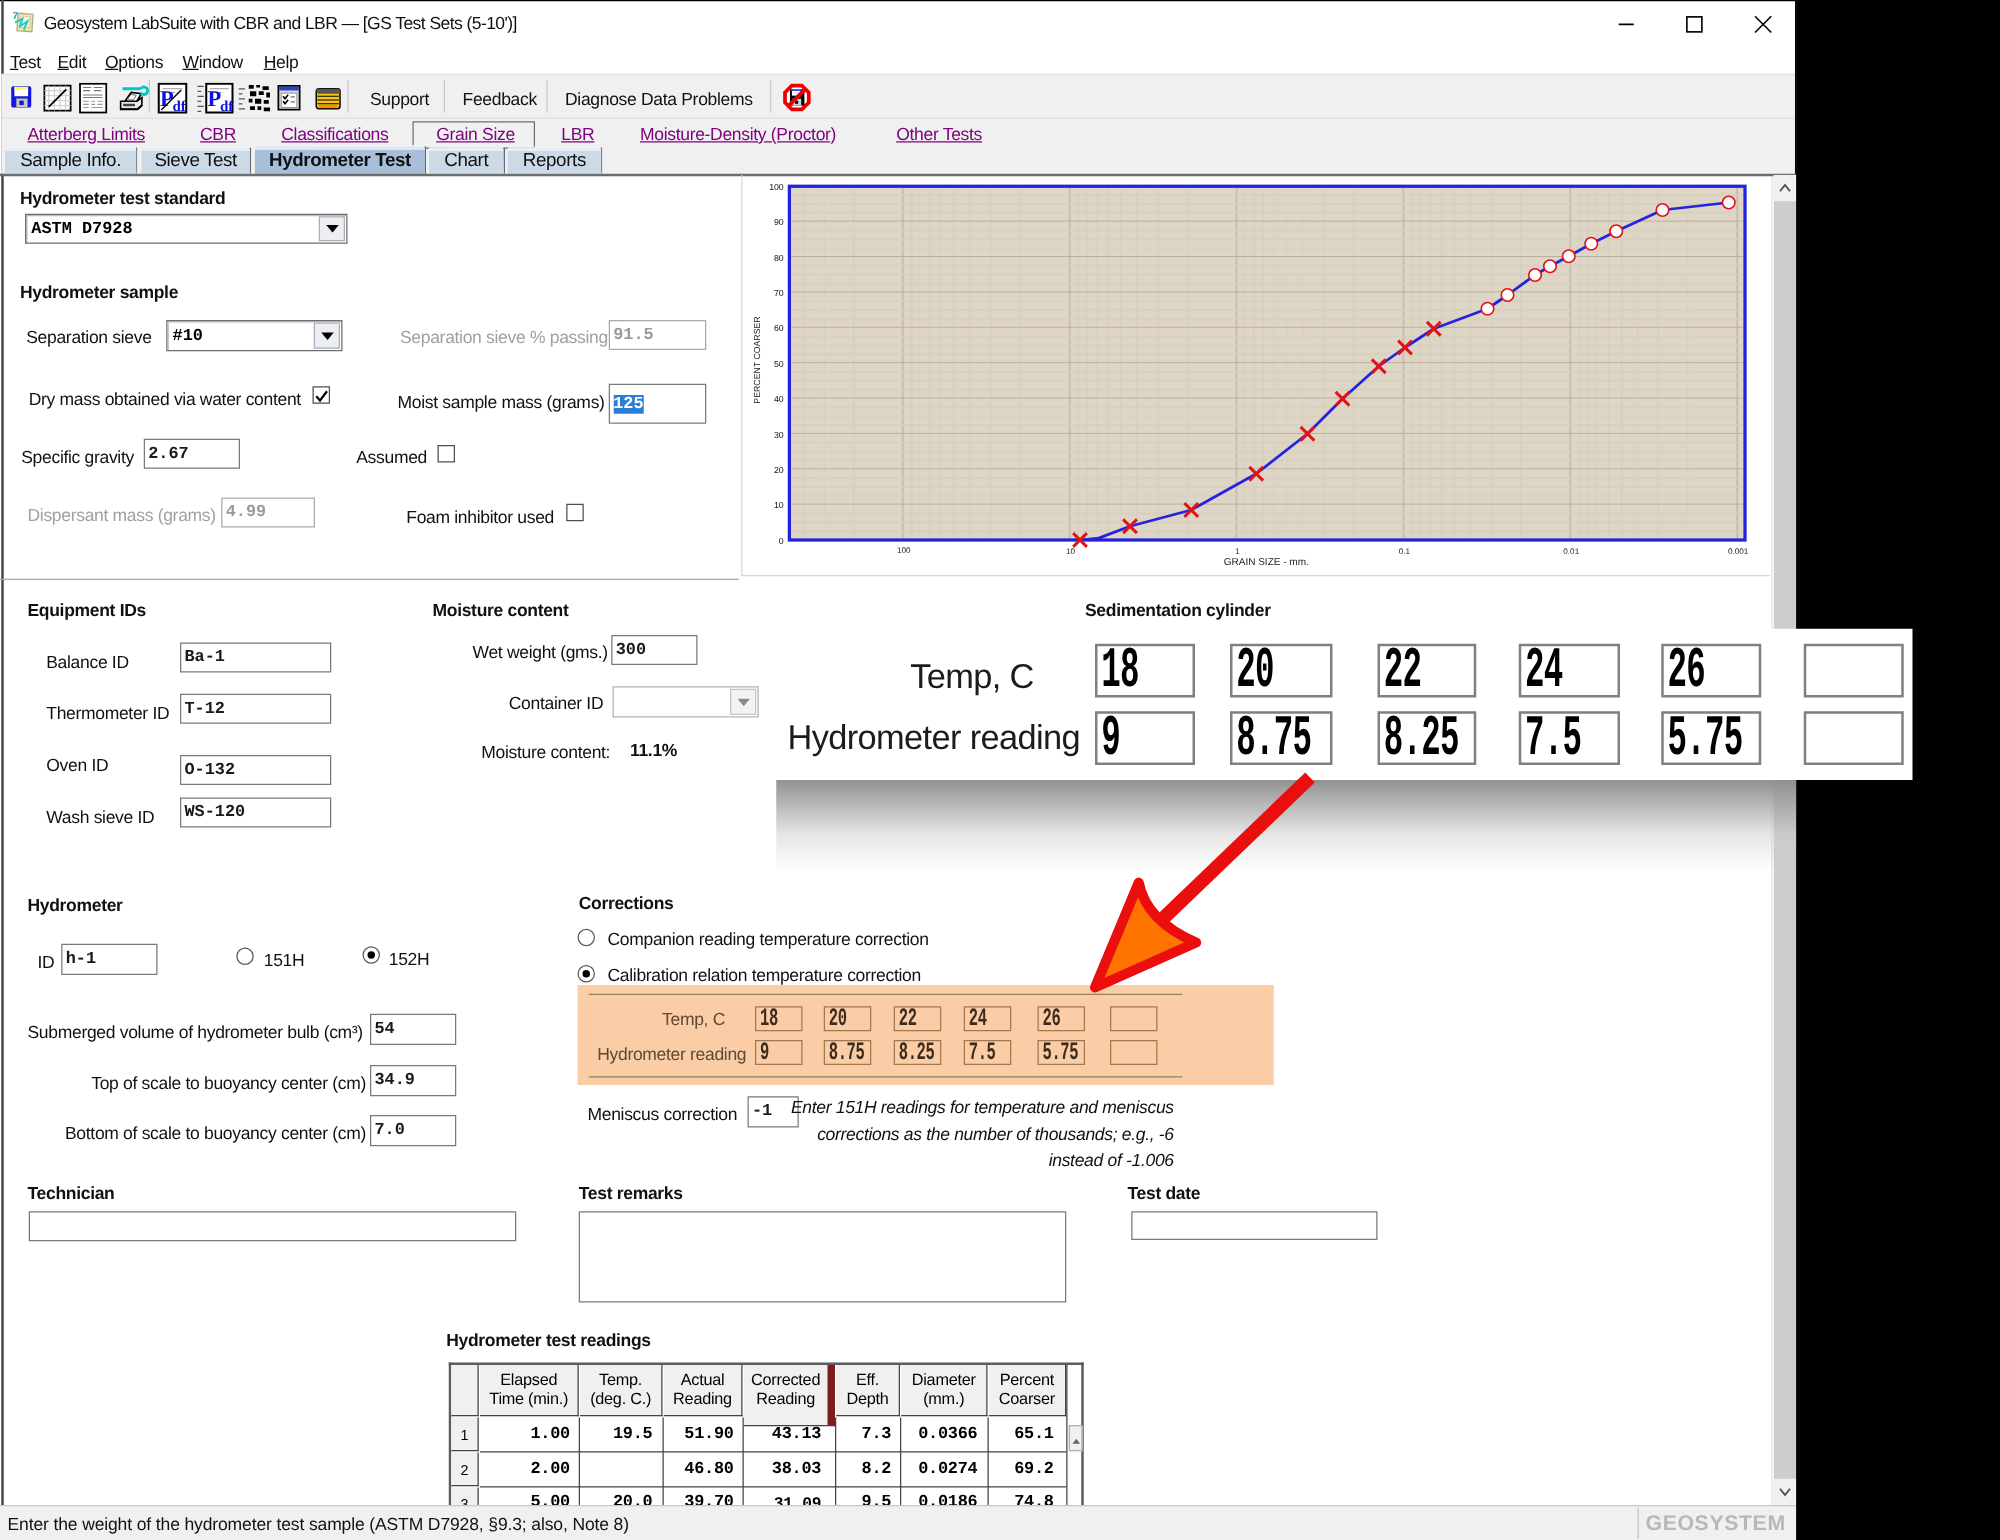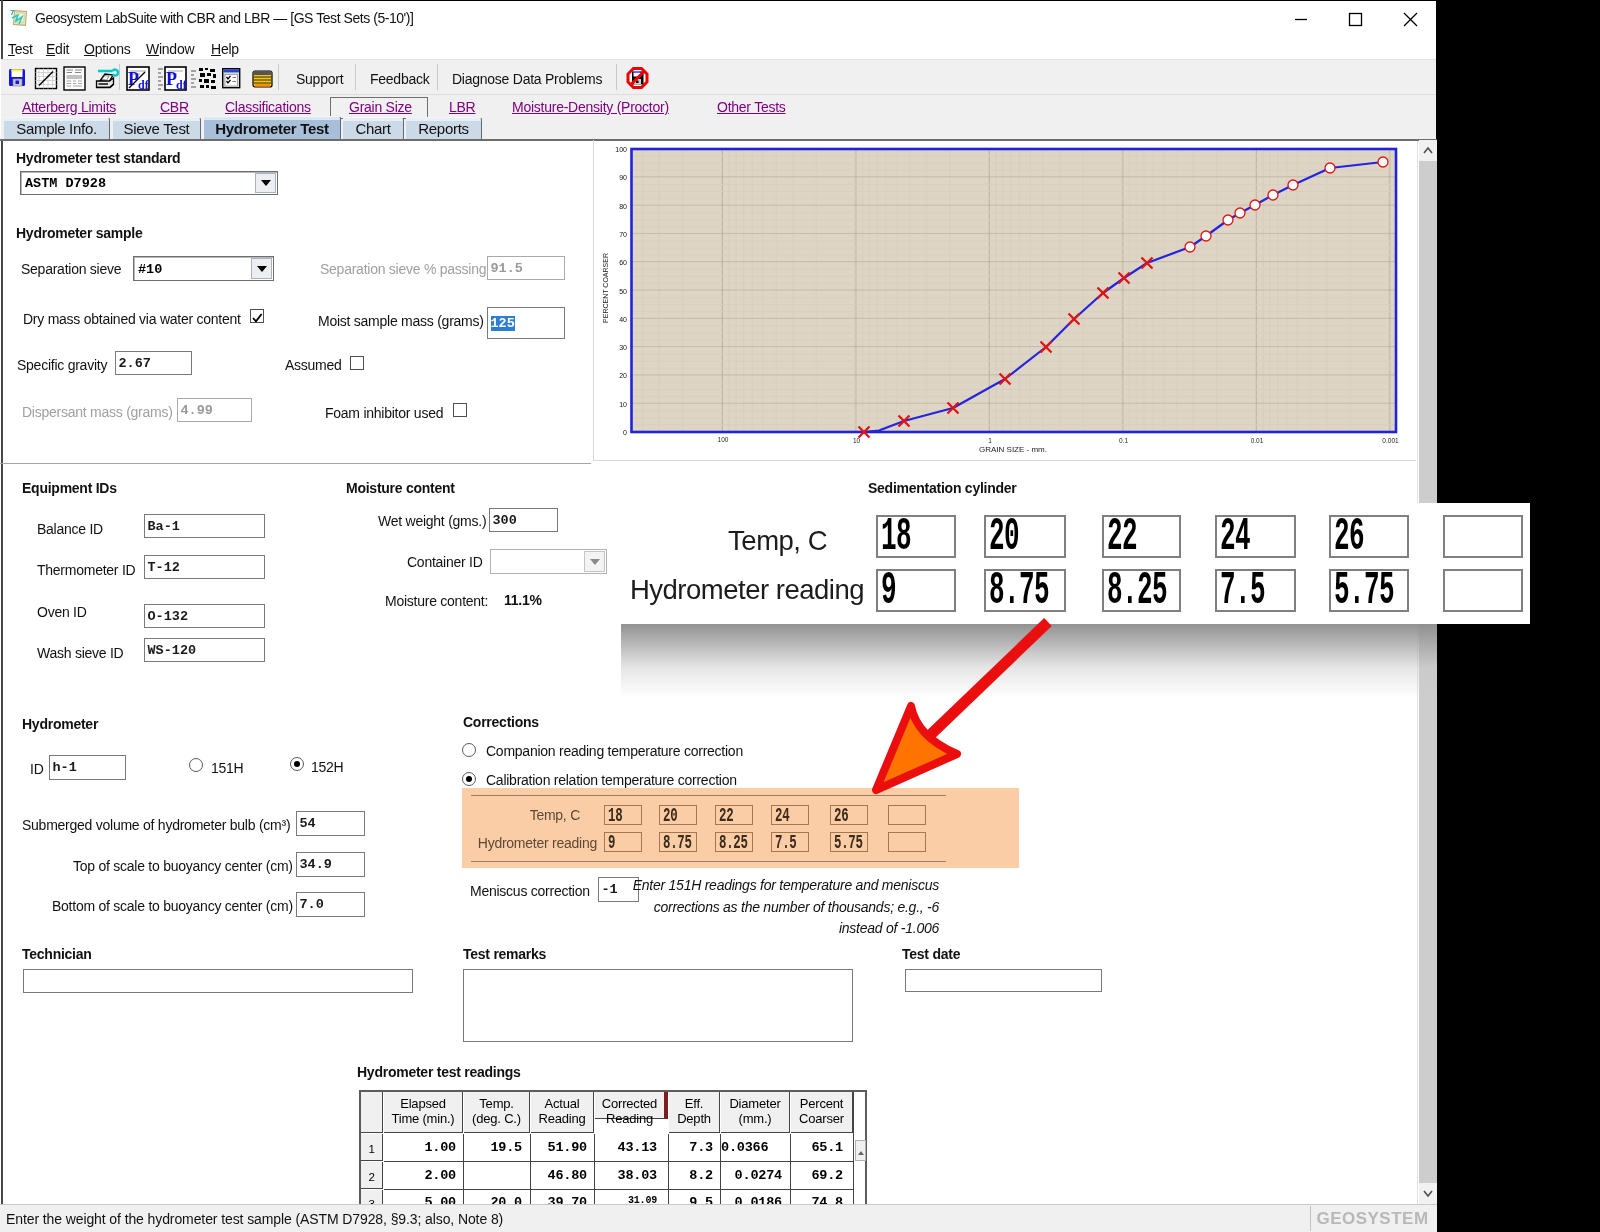--- a/index.html
+++ b/index.html
@@ -369,21 +369,21 @@
 <div class="lbl b" style="left:902px;top:946px">Test date</div>
 <div class="ab" style="left:905px;top:969px;width:197px;height:23px;border:1px solid #7a7a7a;background:#fff"></div>
 
 <div class="lbl b" style="left:357px;top:1064px">Hydrometer test readings</div>
 <div class="ab" style="left:359px;top:1090px;width:508px;height:114px;border:2px solid #5c5c5c;border-bottom:none;background:#fff;font-size:13px;letter-spacing:-0.2px">
 
  <div class="ab" style="left:0;top:0;width:22px;height:41px;background:#f0f0f0;border-right:1px solid #444;border-bottom:1px solid #444"></div>
  <div class="ab" style="left:23px;top:0;width:79px;height:41px;background:#f0f0f0;border-right:1px solid #444;border-bottom:1px solid #444;text-align:center;padding-top:4px">Elapsed<br>Time (min.)</div>
  <div class="ab" style="left:103px;top:0;width:66px;height:41px;background:#f0f0f0;border-right:1px solid #444;border-bottom:1px solid #444;text-align:center;padding-top:4px">Temp.<br>(deg. C.)</div>
  <div class="ab" style="left:170px;top:0;width:63px;height:41px;background:#f0f0f0;border-right:1px solid #444;border-bottom:1px solid #444;text-align:center;padding-top:4px">Actual<br>Reading</div>
- <div class="ab" style="left:234px;top:0;width:73px;height:27px;background:#f0f0f0;border-right:4px solid #7f1d1d;border-bottom:1px solid #444;text-align:center;padding-top:4px">Corrected<br>Reading</div>
+ <div class="ab" style="left:234px;top:0;width:73px;height:49px;background:#f0f0f0;border-right:6px solid #7f1d1d;border-bottom:1px solid #444;text-align:center;padding-top:4px">Corrected<br>Reading</div>
  <div class="ab" style="left:308px;top:0;width:51px;height:41px;background:#f0f0f0;border-right:1px solid #444;border-bottom:1px solid #444;text-align:center;padding-top:4px">Eff.<br>Depth</div>
  <div class="ab" style="left:360px;top:0;width:69px;height:41px;background:#f0f0f0;border-right:1px solid #444;border-bottom:1px solid #444;text-align:center;padding-top:4px">Diameter<br>(mm.)</div>
  <div class="ab" style="left:430px;top:0;width:62px;height:41px;background:#f0f0f0;border-right:1px solid #444;border-bottom:1px solid #444;text-align:center;padding-top:4px">Percent<br>Coarser</div>
 
  <div class="ab" style="left:0;top:42px;width:22px;height:27px;background:#f0f0f0;border-right:1px solid #444;border-bottom:1px solid #444;text-align:center;line-height:30px;font-size:11.5px">1</div>
  <div class="ab" style="left:0;top:70px;width:22px;height:27px;background:#f0f0f0;border-right:1px solid #444;border-bottom:1px solid #444;text-align:center;line-height:30px;font-size:11.5px">2</div>
  <div class="ab" style="left:0;top:98px;width:22px;height:16px;background:#f0f0f0;border-right:1px solid #444;text-align:center;line-height:28px;font-size:11.5px">3</div>
 
  <div class="ab" style="left:23px;top:69px;width:469px;height:1px;background:#444"></div>
  <div class="ab" style="left:23px;top:97px;width:469px;height:1px;background:#444"></div>
@@ -393,34 +393,34 @@
  <div class="ab" style="left:307px;top:42px;width:1px;height:72px;background:#444"></div>
  <div class="ab" style="left:359px;top:42px;width:1px;height:72px;background:#444"></div>
  <div class="ab" style="left:429px;top:42px;width:1px;height:72px;background:#444"></div>
  <div class="ab" style="left:492px;top:0px;width:1px;height:114px;background:#444"></div>
 
  <div class="mono ab" style="left:23px;top:48px;width:72px;text-align:right;font-size:13.5px">1.00</div>
  <div class="mono ab" style="left:103px;top:48px;width:58px;text-align:right;font-size:13.5px">19.5</div>
  <div class="mono ab" style="left:170px;top:48px;width:56px;text-align:right;font-size:13.5px">51.90</div>
  <div class="mono ab" style="left:234px;top:48px;width:62px;text-align:right;font-size:13.5px">43.13</div>
  <div class="mono ab" style="left:308px;top:48px;width:44px;text-align:right;font-size:13.5px">7.3</div>
- <div class="mono ab" style="left:360px;top:48px;width:61px;text-align:left;font-size:13.5px">0.0366</div>
+ <div class="mono ab" style="left:360px;top:48px;width:61px;text-align:right;font-size:13.5px">0.0366</div>
  <div class="mono ab" style="left:430px;top:48px;width:52px;text-align:right;font-size:13.5px">65.1</div>
 
  <div class="mono ab" style="left:23px;top:76px;width:72px;text-align:right;font-size:13.5px">2.00</div>
  <div class="mono ab" style="left:170px;top:76px;width:56px;text-align:right;font-size:13.5px">46.80</div>
  <div class="mono ab" style="left:234px;top:76px;width:62px;text-align:right;font-size:13.5px">38.03</div>
  <div class="mono ab" style="left:308px;top:76px;width:44px;text-align:right;font-size:13.5px">8.2</div>
  <div class="mono ab" style="left:360px;top:76px;width:61px;text-align:right;font-size:13.5px">0.0274</div>
  <div class="mono ab" style="left:430px;top:76px;width:52px;text-align:right;font-size:13.5px">69.2</div>
 
  <div class="mono ab" style="left:23px;top:103px;width:72px;text-align:right;font-size:13.5px">5.00</div>
  <div class="mono ab" style="left:103px;top:103px;width:58px;text-align:right;font-size:13.5px">20.0</div>
  <div class="mono ab" style="left:170px;top:103px;width:56px;text-align:right;font-size:13.5px">39.70</div>
- <div class="mono ab" style="left:234px;top:103px;width:62px;text-align:right;font-size:10px">31.09</div>
+ <div class="mono ab" style="left:234px;top:103px;width:62px;text-align:right;font-size:13px">31.09</div>
  <div class="mono ab" style="left:308px;top:103px;width:44px;text-align:right;font-size:13.5px">9.5</div>
  <div class="mono ab" style="left:360px;top:103px;width:61px;text-align:right;font-size:13.5px">0.0186</div>
  <div class="mono ab" style="left:430px;top:103px;width:52px;text-align:right;font-size:13.5px">74.8</div>
 
  <div class="ab" style="left:494px;top:48px;width:11px;height:21px;background:#f0f0f0;border:1px solid #b0b0b0"></div>
  <div class="ab" style="left:497px;top:56px;width:0;height:0;border:3px solid transparent;border-bottom:4px solid #666"></div>
 </div>
 
 <div class="ab" style="left:1419px;top:140px;width:18px;height:1064px;background:#cdcdcd"></div>
 <div class="ab" style="left:1419px;top:140px;width:18px;height:21px;background:#f1f1f1"></div>

